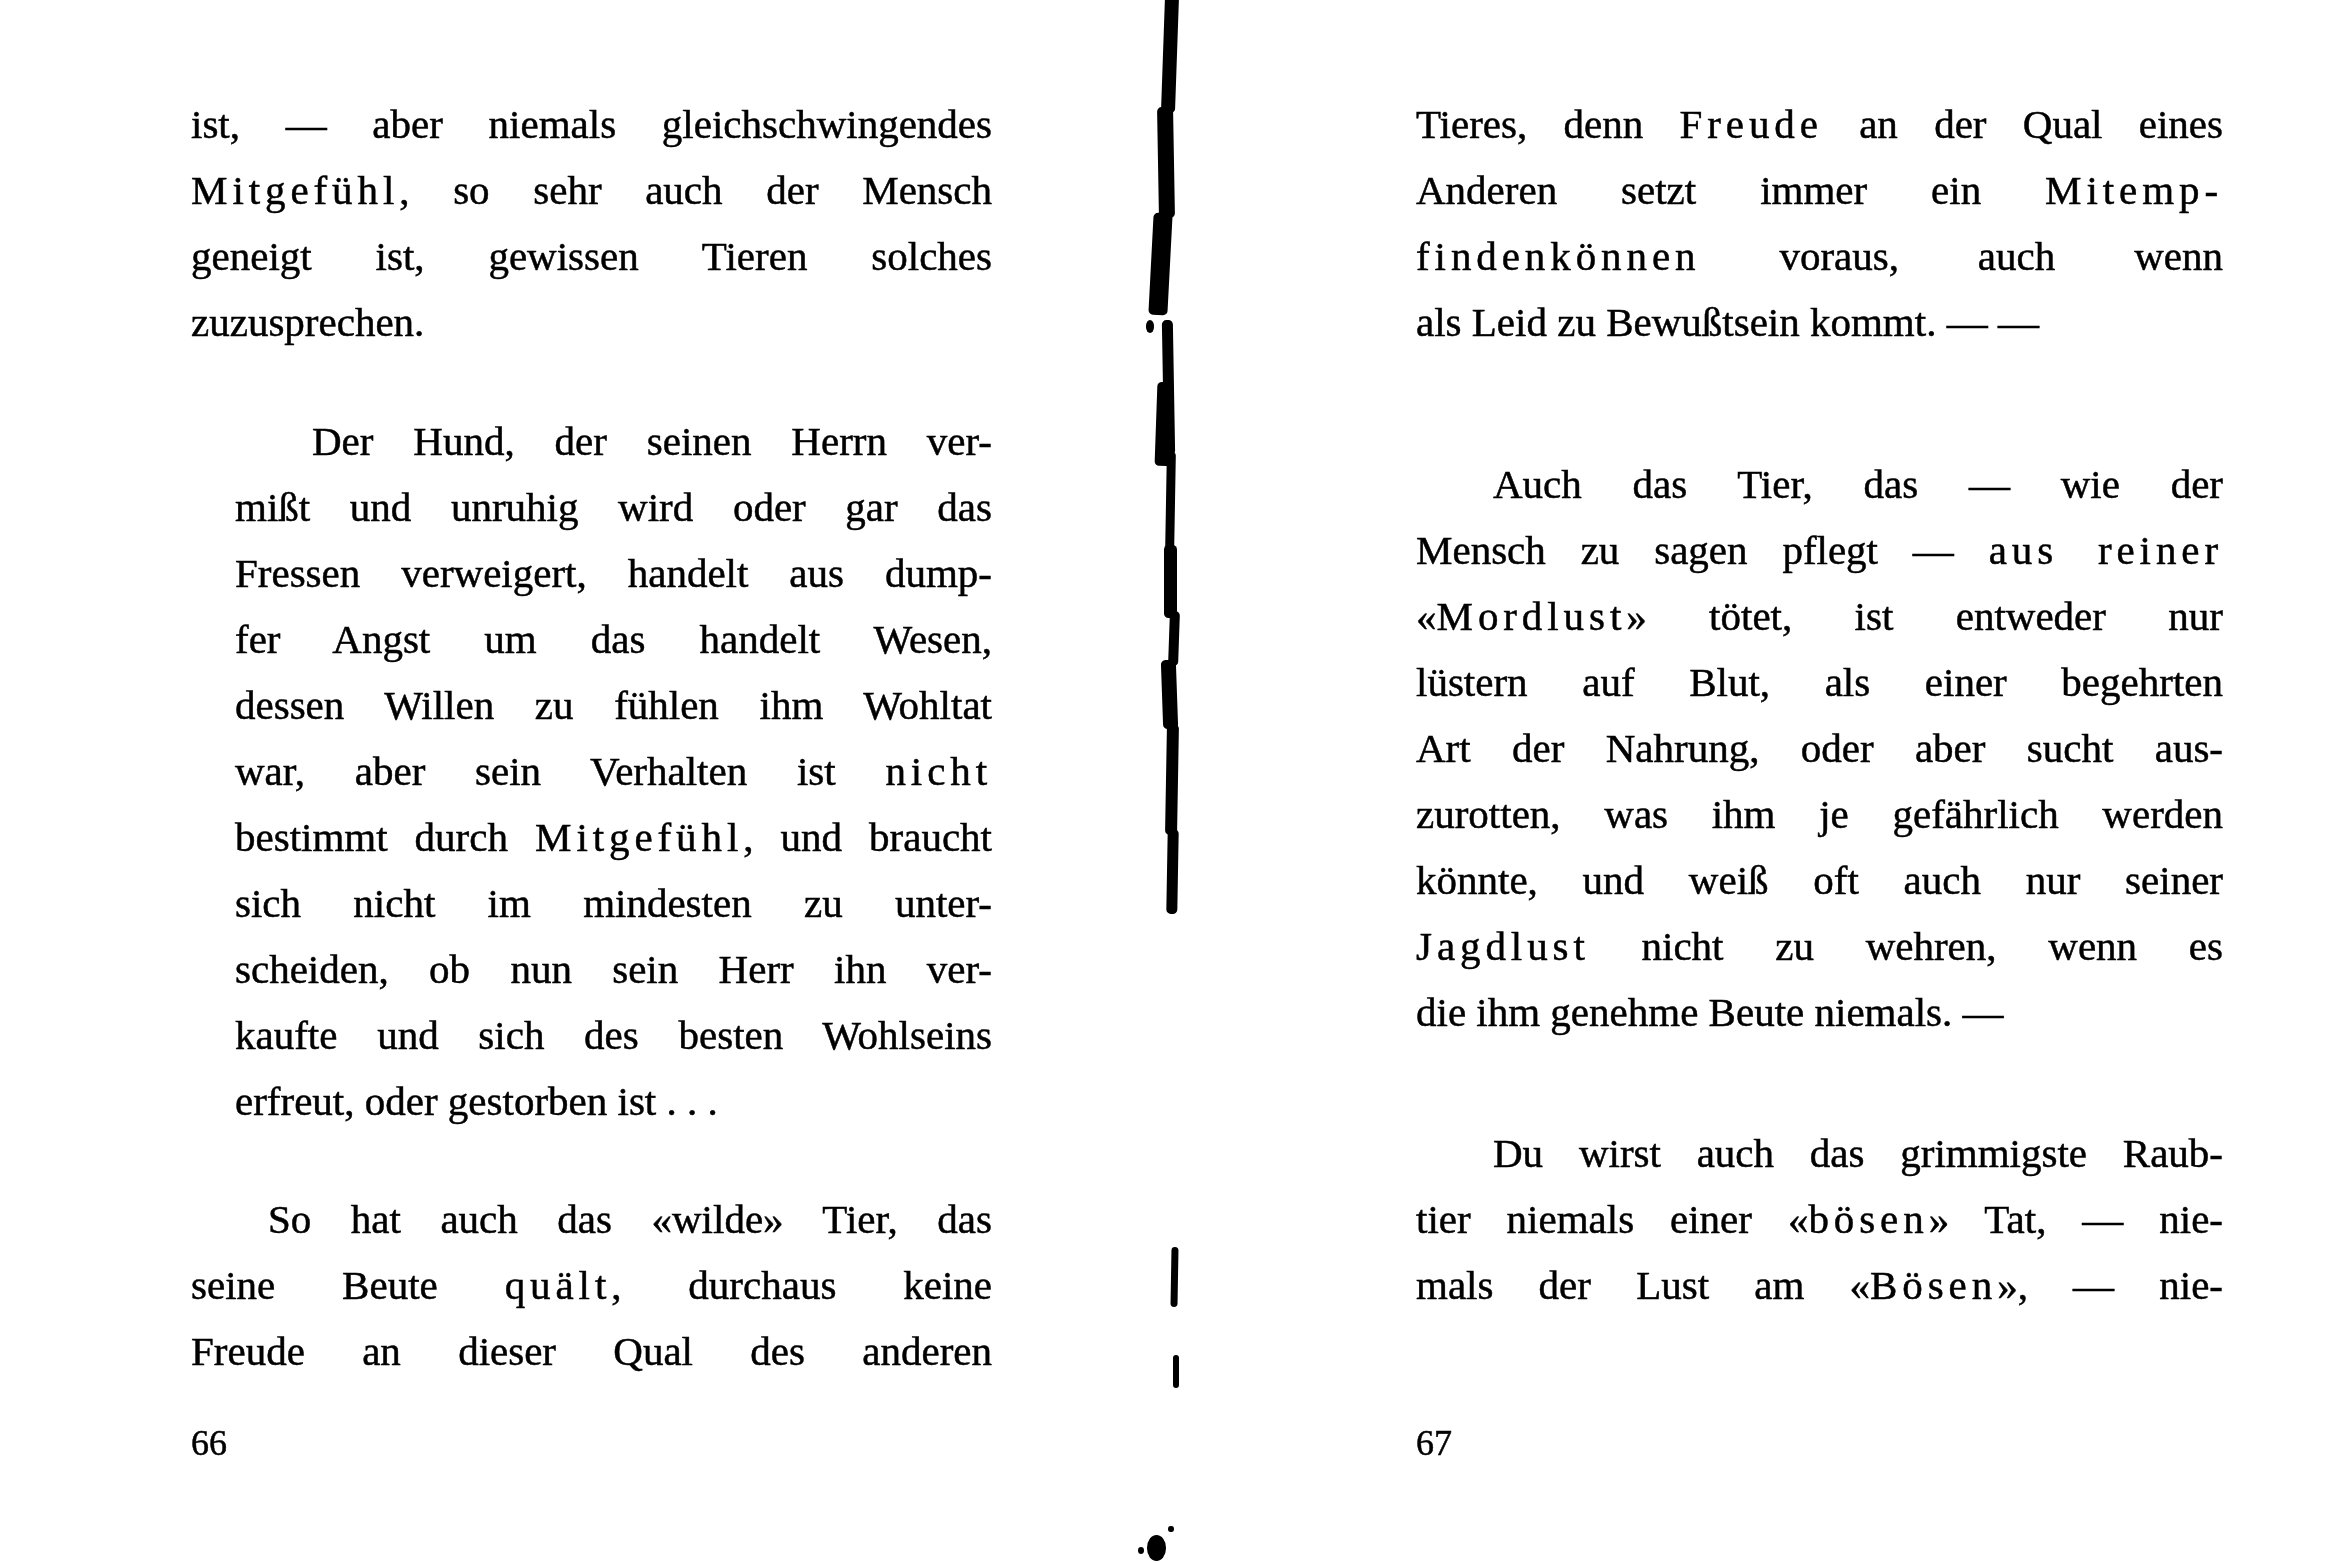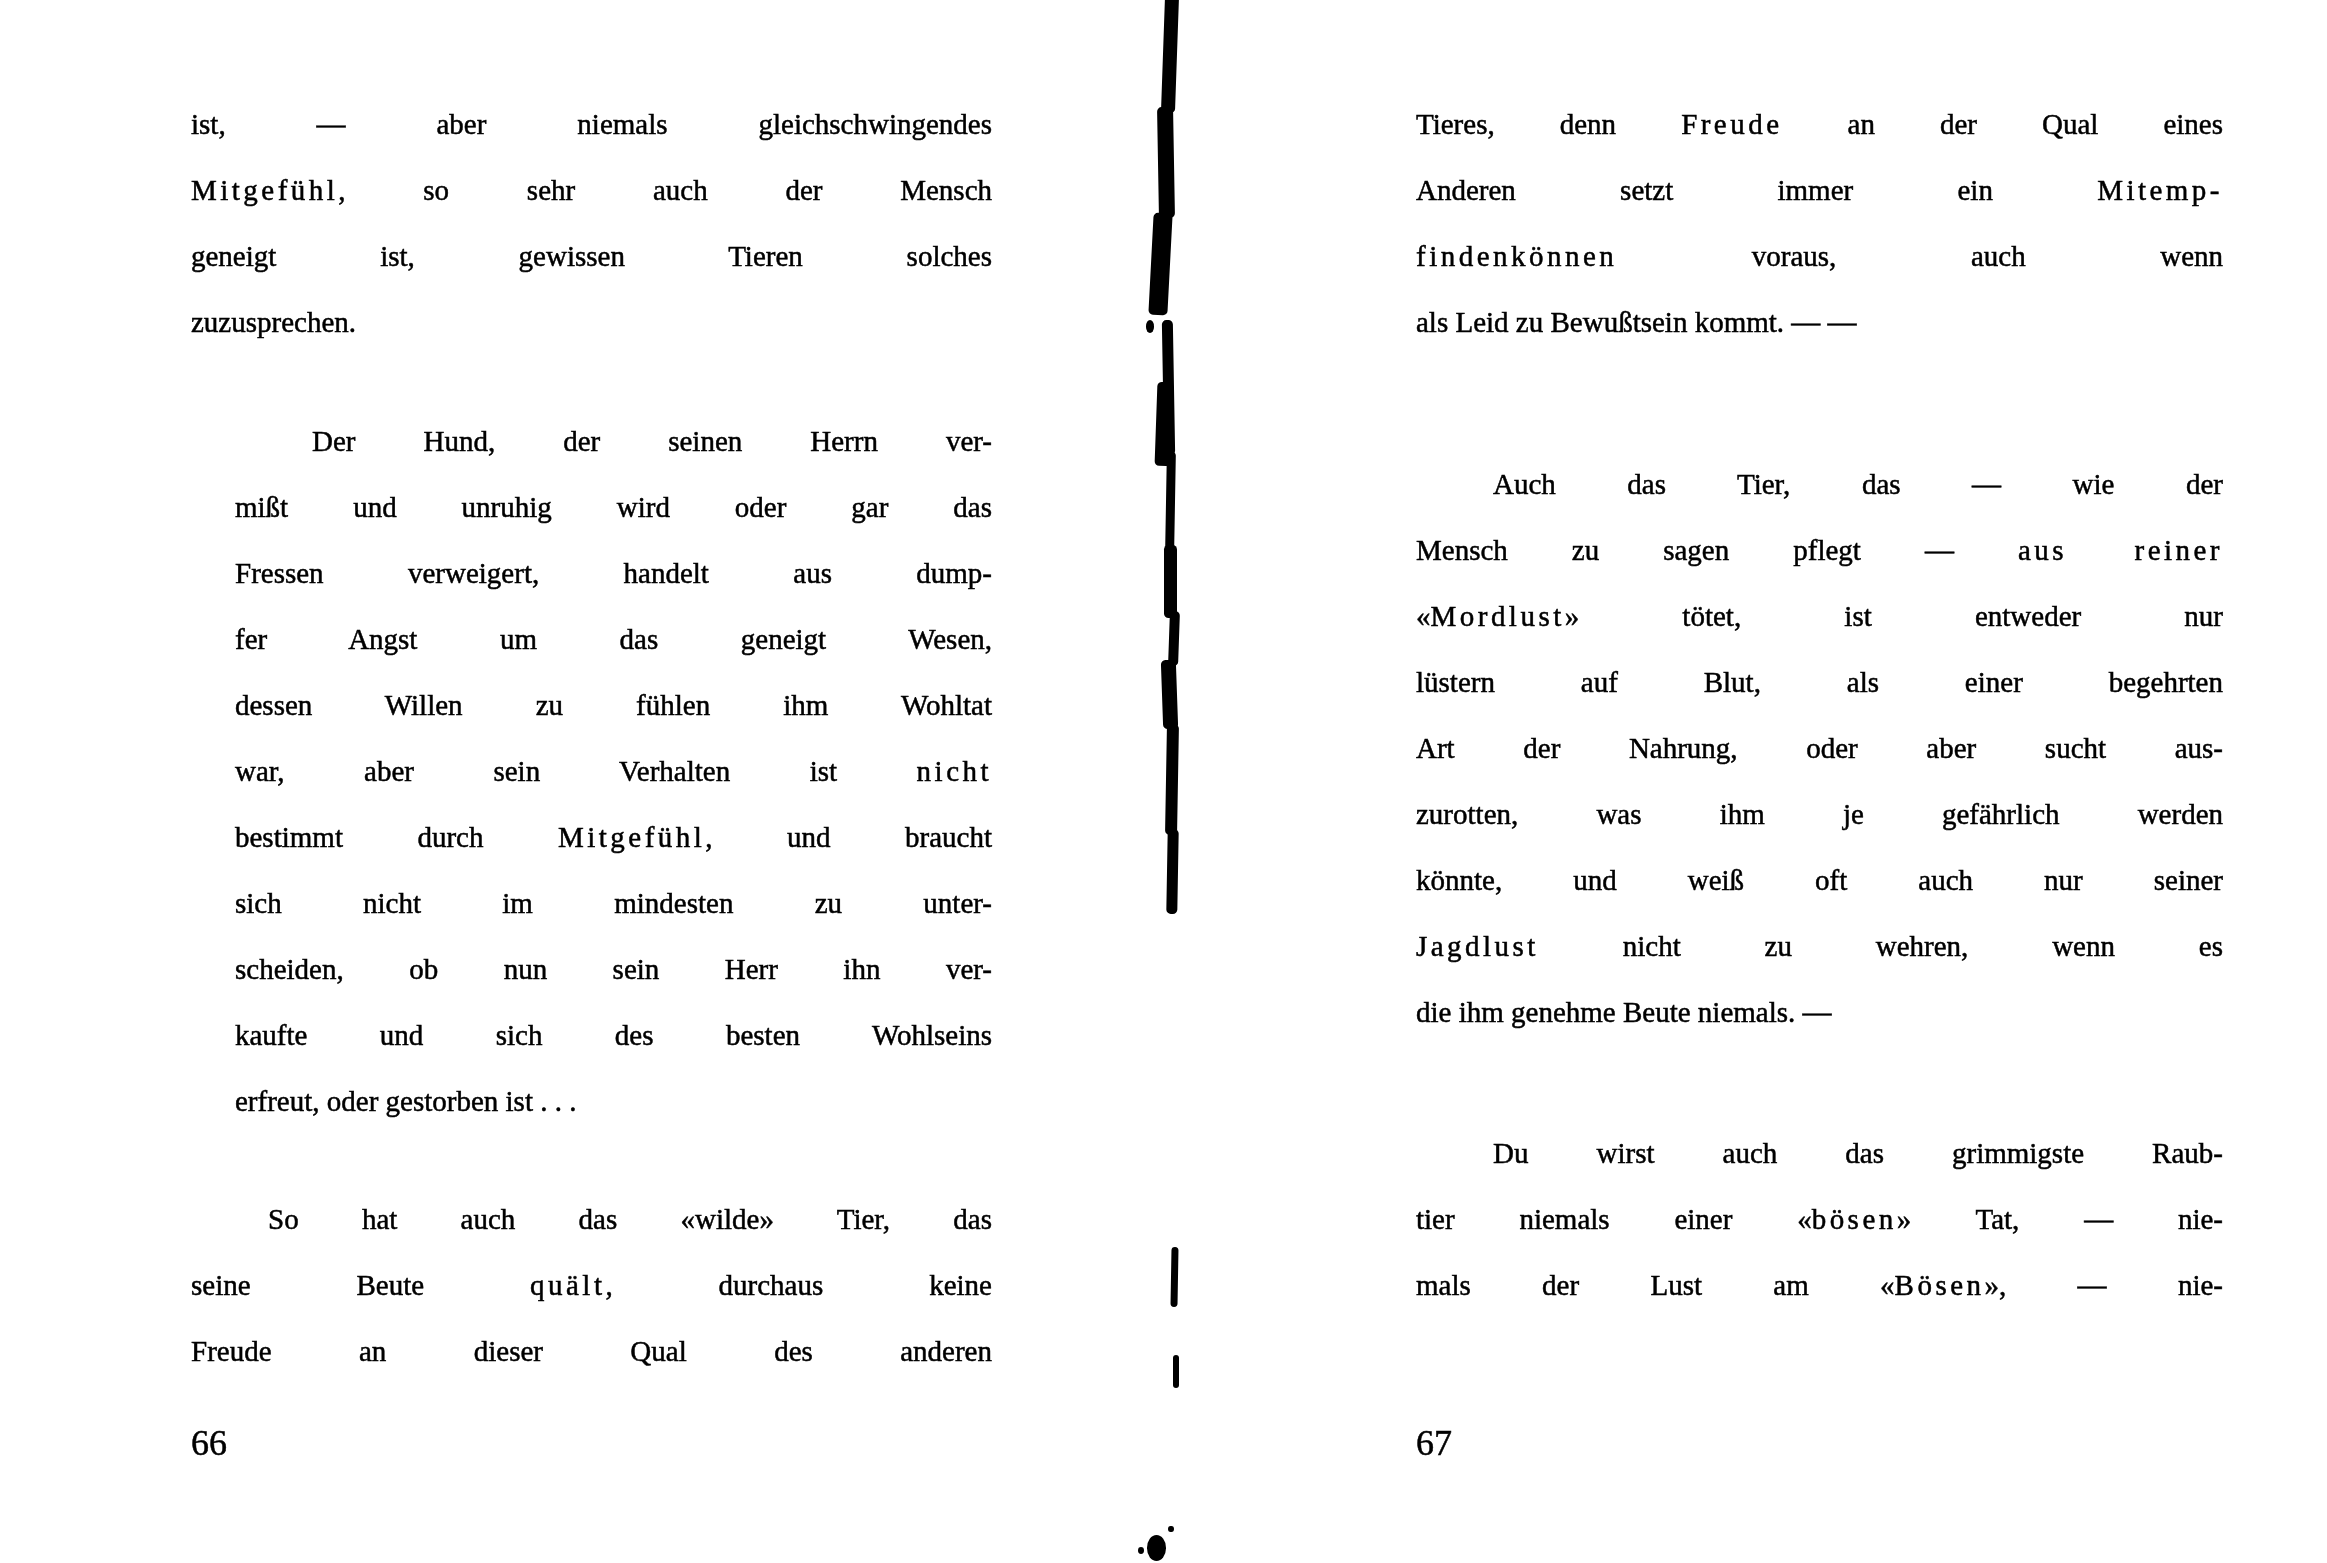--- a/index.html
+++ b/index.html
@@ -18,21 +18,21 @@
   .spread { position: absolute; inset: 0; }
 
   .column {
     position: absolute;
     top: 91px;
   }
   .col-left  { left: 191px;  width: 801px; }
   .col-right { left: 1416px; width: 807px; }
 
   .line {
-    font-size: 29px;
+    font-size: 41px;
     line-height: 66px;
     text-align: justify;
     text-align-last: justify;
     -webkit-text-stroke: 0.5px #000;
   }
   .line.endline { text-align-last: left; }
 
   .para.indent .line:first-child { text-indent: 77px; }
 
   
@@ -70,21 +70,21 @@
       <div class="para para-0">
         <div class="line"><span>ist, — aber niemals gleichschwingendes</span></div>
         <div class="line"><span class="sp">Mitgefühl</span><span>, so sehr auch der Mensch</span></div>
         <div class="line"><span>geneigt ist, gewissen Tieren solches</span></div>
         <div class="line endline"><span>zuzusprechen.</span></div>
       </div>
       <div class="para para-1 indent">
         <div class="line"><span>Der Hund, der seinen Herrn ver-</span></div>
         <div class="line"><span>mißt und unruhig wird oder gar das</span></div>
         <div class="line"><span>Fressen verweigert, handelt aus dump-</span></div>
-        <div class="line"><span>fer Angst um das geneigt Wesen,</span></div>
+        <div class="line"><span>fer Angst um das handelt Wesen,</span></div>
         <div class="line"><span>dessen Willen zu fühlen ihm Wohltat</span></div>
         <div class="line"><span>war, aber sein Verhalten ist </span><span class="sp">nicht</span></div>
         <div class="line"><span>bestimmt durch </span><span class="sp">Mitgefühl</span><span>, und braucht</span></div>
         <div class="line"><span>sich nicht im mindesten zu unter-</span></div>
         <div class="line"><span>scheiden, ob nun sein Herr ihn ver-</span></div>
         <div class="line"><span>kaufte und sich des besten Wohlseins</span></div>
         <div class="line endline"><span>erfreut, oder gestorben ist . . .</span></div>
       </div>
       <div class="para para-2 indent">
         <div class="line"><span>So hat auch das «wilde» Tier, das</span></div>

